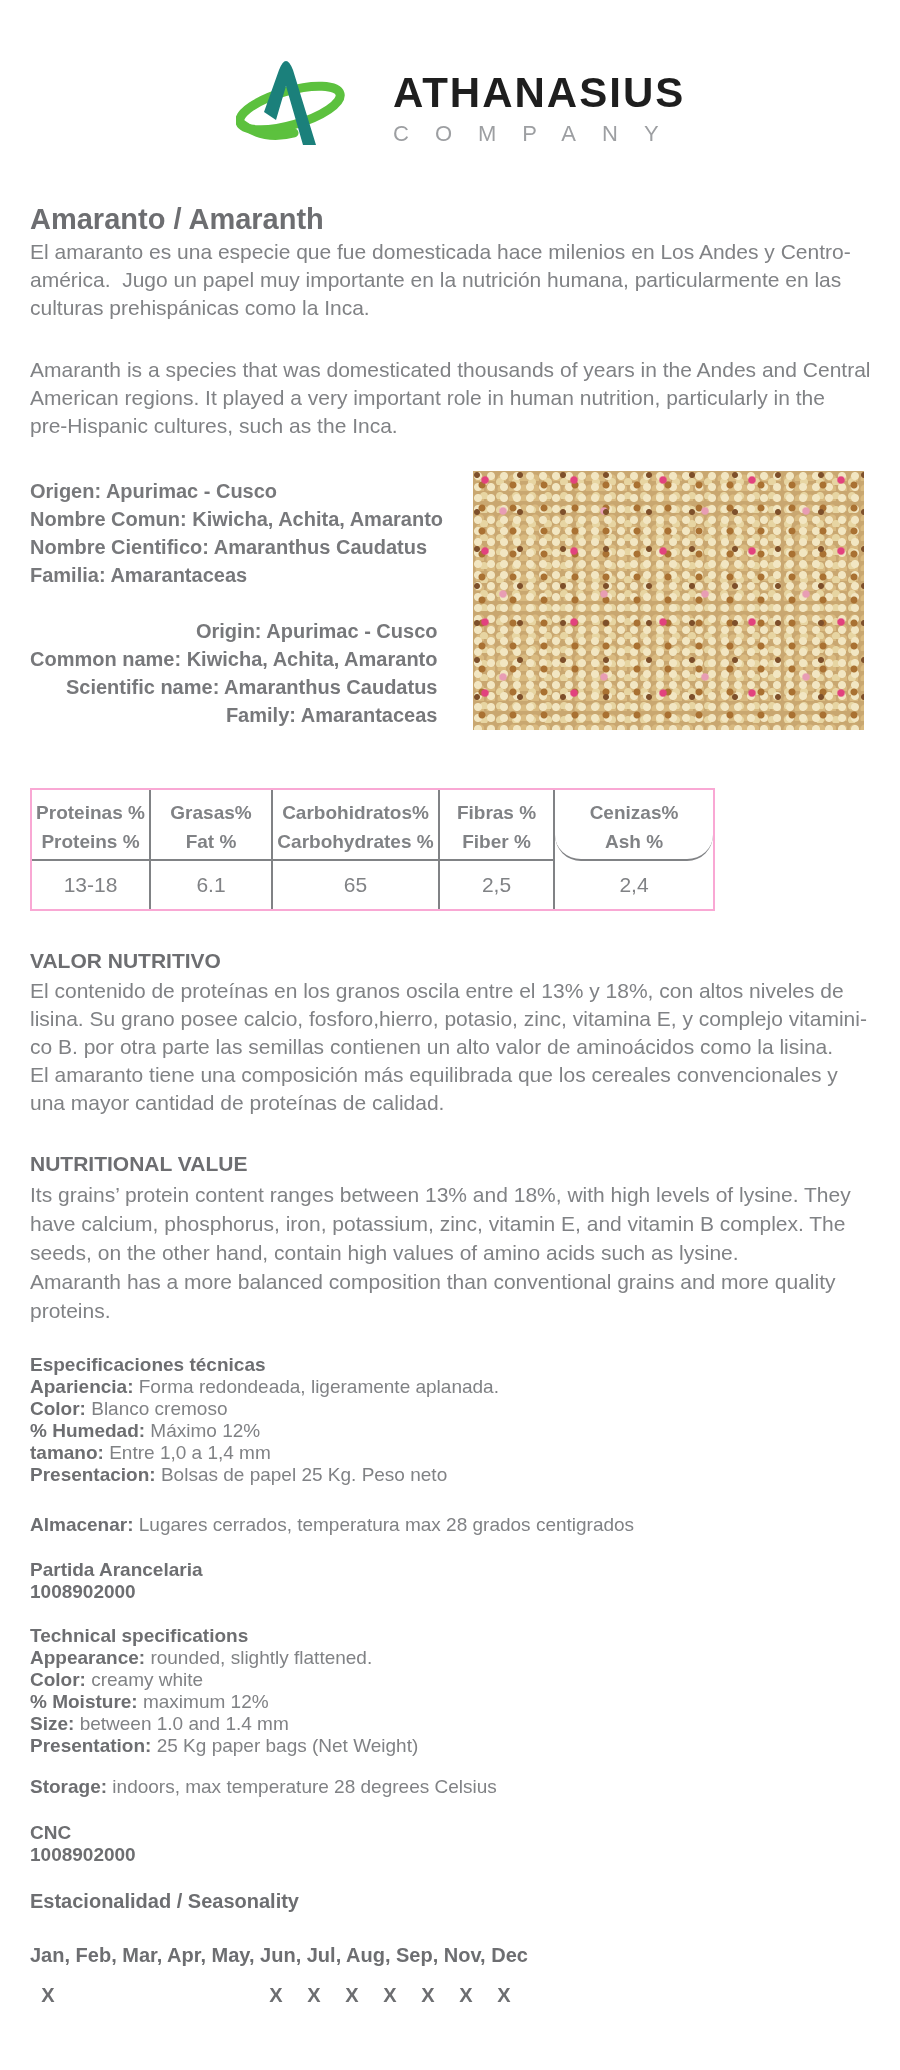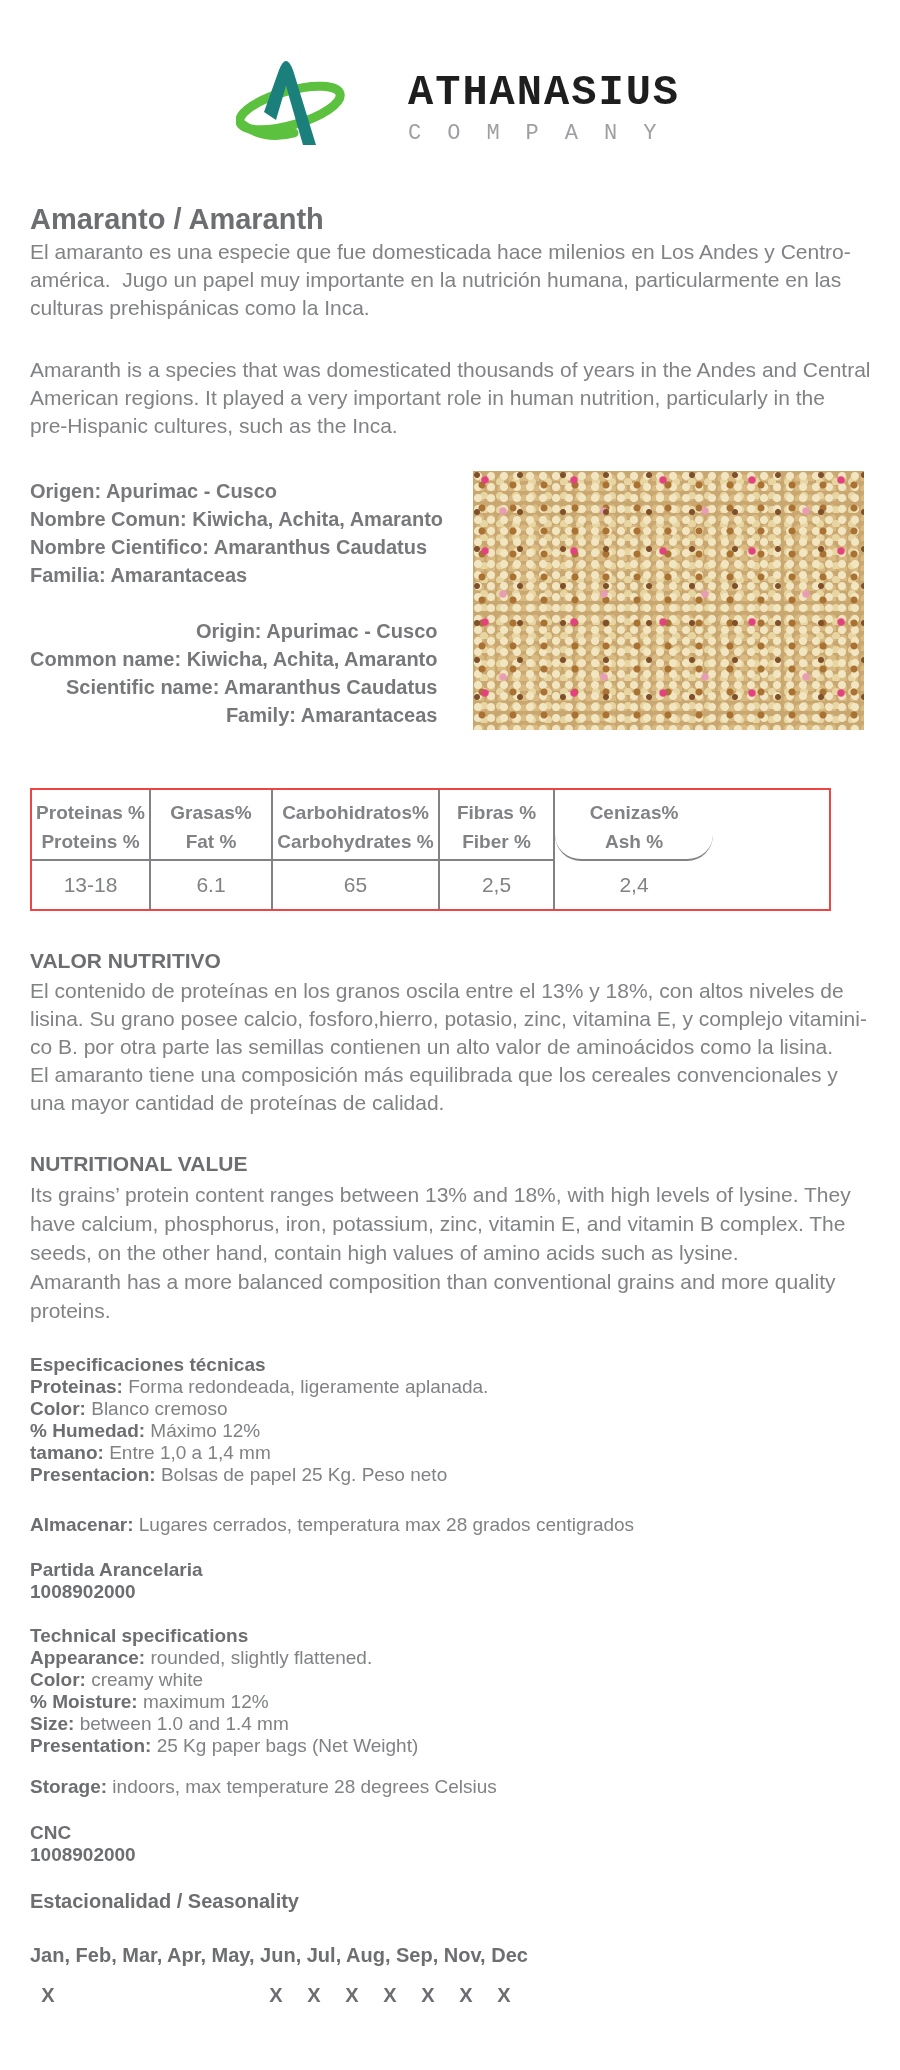--- a/index.html
+++ b/index.html
@@ -3,21 +3,21 @@
 <meta charset="utf-8">
 <style>
   html,body{margin:0;padding:0;background:#ffffff;}
   .page{
     position:relative;width:900px;height:2070px;background:#ffffff;
     font-family:"Liberation Sans","DejaVu Sans",sans-serif;
     color:#808285;overflow:hidden;margin:0 auto;
   }
   .line{white-space:pre;}
   
-  .logo{position:absolute;left:236px;top:48px;display:flex;align-items:flex-start;gap:60px;font-family:Liberation Mono, monospace;}
+  .logo{position:absolute;left:236px;top:48px;display:flex;align-items:flex-start;gap:45px;}
   .logo-mark{display:block;}
   .logo-text{margin-top:24px;}
   .brand{font-size:42px;font-weight:bold;color:#1e1e1e;letter-spacing:2px;line-height:1;}
   .subbrand{font-size:22px;color:#9d9fa2;letter-spacing:26px;line-height:1;margin-top:9px;}
   
   .title{position:absolute;left:30px;top:186px;font-size:29px;font-weight:bold;color:#6d6e71;line-height:1;}
   .para{position:absolute;left:30px;font-size:21px;line-height:28px;color:#808285;}
   .para-es{top:238px;}
   .para-en{top:356px;}
   
@@ -32,22 +32,22 @@
       radial-gradient(circle at 12px 9px, #e2427e 0 3px,   rgba(0,0,0,0) 4.5px),
       radial-gradient(circle at 30px 40px,#e89db4 0 3px,   rgba(0,0,0,0) 4.5px),
       radial-gradient(circle at 9px 14px, #a97132 0 3px,   rgba(0,0,0,0) 4px),
       radial-gradient(circle at 5px 5px,  #f2e6c2 0 3.5px, rgba(0,0,0,0) 4.5px),
       radial-gradient(circle at 11px 11px,#e7d5a2 0 3.5px, rgba(0,0,0,0) 4.5px),
       radial-gradient(circle at 7px 8px,  #d9ba80 0 4px,   rgba(0,0,0,0) 5px);
     background-size: 43px 37px, 89px 71px, 101px 83px, 31px 23px, 13px 11px, 16px 14px, 11px 10px;
   }
   
   .ntable{
-    position:absolute;left:30px;top:788px;width:801px;
-    border:2px solid #ef4444;box-sizing:border-box;
+    position:absolute;left:30px;top:788px;width:685px;
+    border:2px solid #f9a8d4;box-sizing:border-box;
     display:grid;grid-template-columns:119px 122px 167px 115px 158px;
   }
   .ntable .cell{border-right:2px solid #808285;box-sizing:border-box;text-align:center;}
   .ntable .cell:nth-child(5n){border-right:none;border-radius:26px;}
   .ntable .head{border-bottom:2px solid #808285;height:71px;padding-top:8px;
     font-weight:bold;font-size:19px;line-height:29px;color:#808285;}
   .ntable .val{height:48px;display:flex;align-items:center;justify-content:center;
     font-size:21px;color:#808285;}
   
   .sec-head{position:absolute;left:30px;font-size:21px;font-weight:bold;color:#6d6e71;line-height:1;}
@@ -161,21 +161,21 @@
   <div class="para body-nutri">
     <div class="line">Its grains’ protein content ranges between 13% and 18%, with high levels of lysine. They</div>
     <div class="line">have calcium, phosphorus, iron, potassium, zinc, vitamin E, and vitamin B complex. The</div>
     <div class="line">seeds, on the other hand, contain high values of amino acids such as lysine.</div>
     <div class="line">Amaranth has a more balanced composition than conventional grains and more quality</div>
     <div class="line">proteins.</div>
   </div>
 
   <div class="spec sp-es">
     <div class="line sh">Especificaciones técnicas</div>
-    <div class="line"><b>Proteinas:</b><span> Forma redondeada, ligeramente aplanada.</span></div>
+    <div class="line"><b>Apariencia:</b><span> Forma redondeada, ligeramente aplanada.</span></div>
     <div class="line"><b>Color:</b><span> Blanco cremoso</span></div>
     <div class="line"><b>% Humedad:</b><span> Máximo 12%</span></div>
     <div class="line"><b>tamano:</b><span> Entre 1,0 a 1,4 mm</span></div>
     <div class="line"><b>Presentacion:</b><span> Bolsas de papel 25 Kg. Peso neto</span></div>
   </div>
 
   <div class="spec alm">
     <div class="line"><b>Almacenar:</b><span> Lugares cerrados, temperatura max 28 grados centigrados</span></div>
   </div>
 

